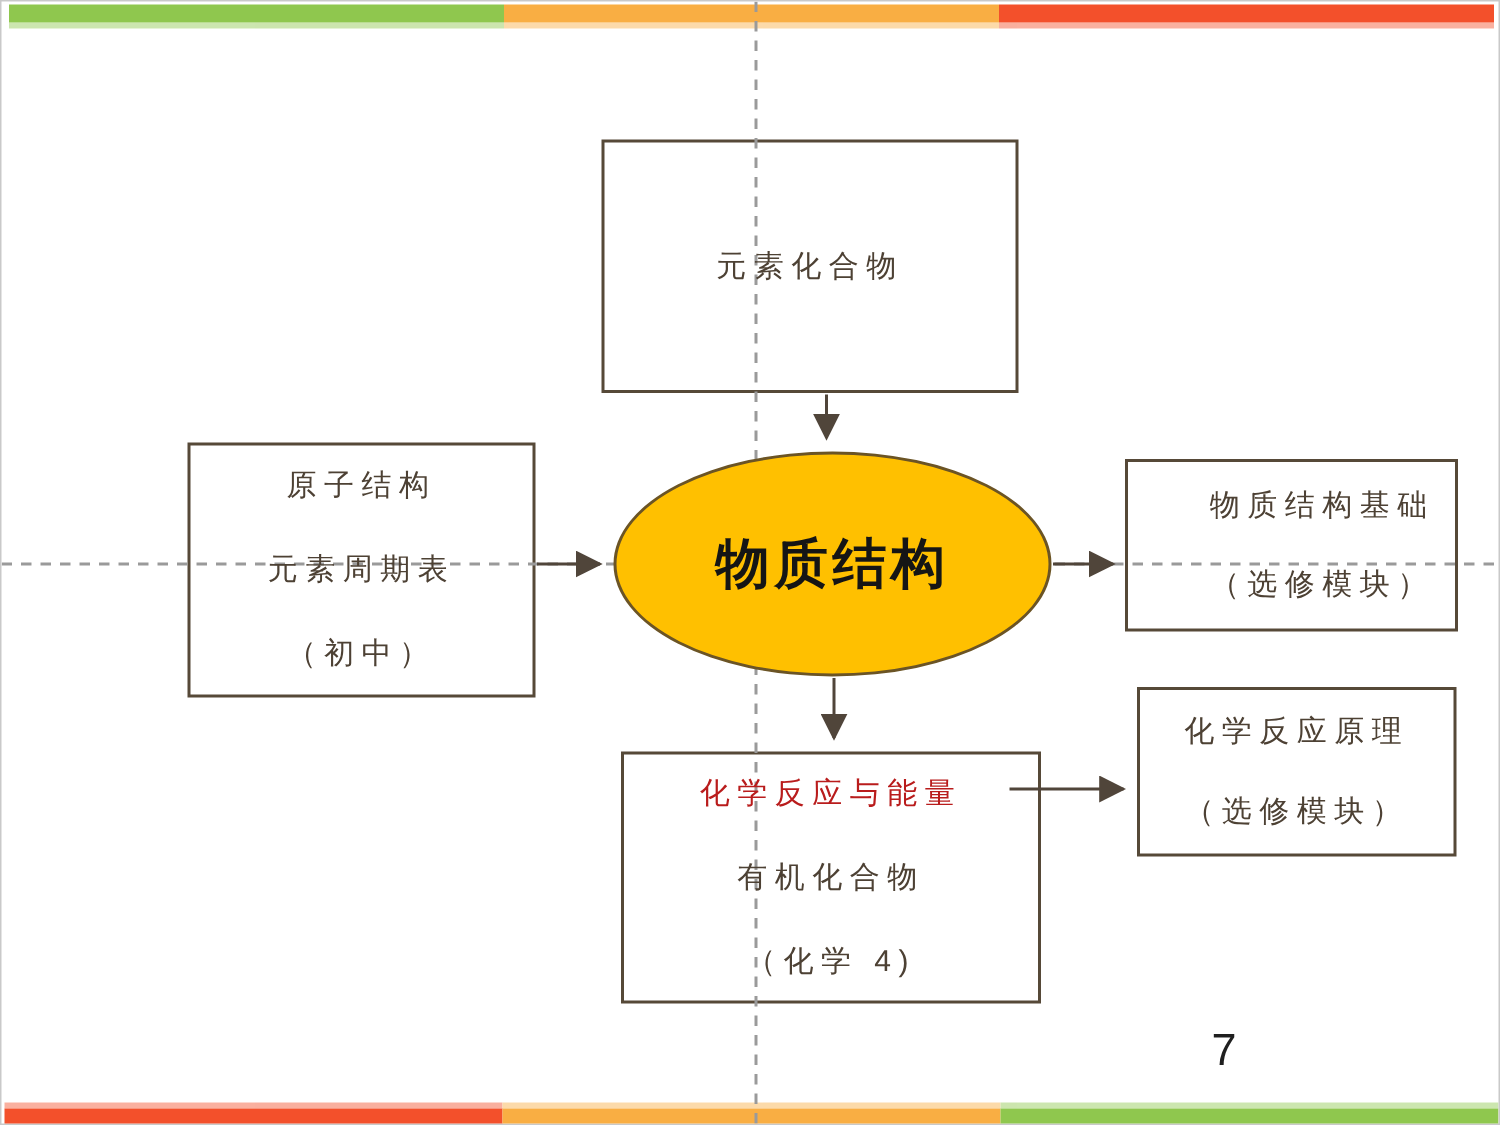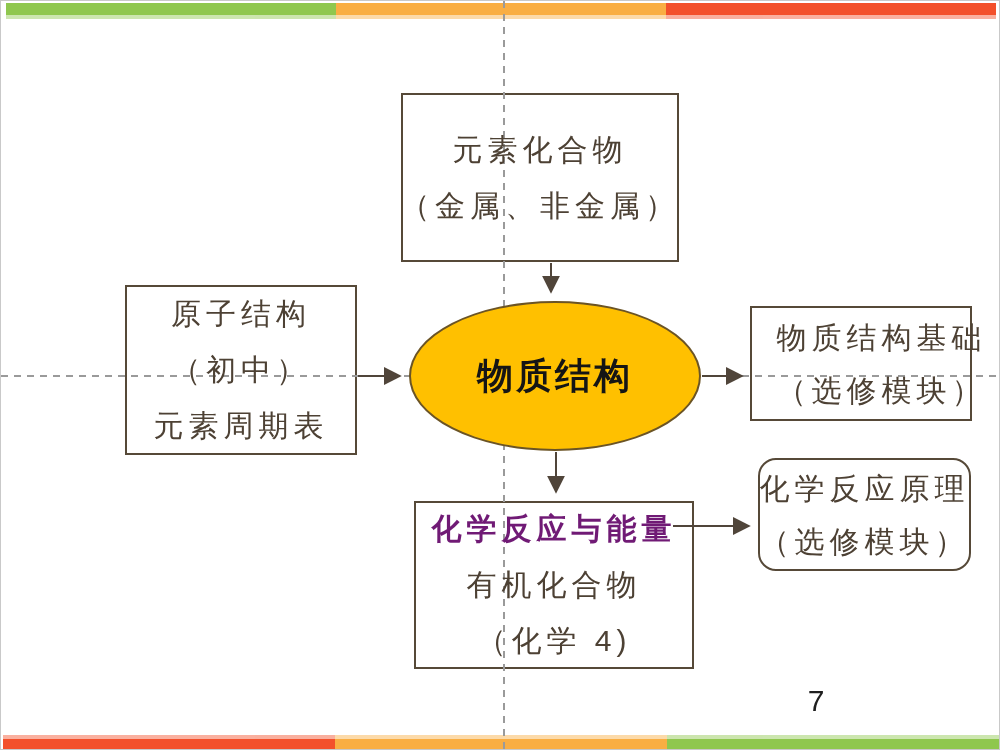--- a/index.html
+++ b/index.html
@@ -22,25 +22,25 @@
   .seg.third { width:33.333%; }
 
   
   svg.overlay { position:absolute; left:0; top:0; z-index:2; pointer-events:none; }
 
   
   .node {
     position:absolute; background:#ffffff; border:2px solid #564938;
     box-sizing:border-box; display:flex; flex-direction:column;
     justify-content:center; align-items:center;
-    color:#4d4134; font-size:30px; letter-spacing:5px; white-space:nowrap;
+    color:#4d4134; font-size:20px; letter-spacing:5px; white-space:nowrap;
   }
   .node .line { position:relative; z-index:4; line-height:56px; }
   .node.two .line { line-height:53px; }
-  .line.gold { color:#701a75;font-weight:bold; }
+  .line.gold { color:#b91c1c; }
 
   
   .ellipse {
     position:absolute; left:408px; top:300px; width:292px; height:150px;
     background:#FFC000; border:2px solid #6b5425; border-radius:50%;
     box-sizing:border-box; z-index:3;
     display:flex; flex-direction:column; justify-content:center; align-items:center;
     color:#151515; font-size:36px; font-weight:bold; letter-spacing:3px; white-space:nowrap;
   }
   .ellipse .line { line-height:66px; }
@@ -73,35 +73,34 @@
     <div class="seg third g"></div>
   </div>
   <div class="bar bot-main">
     <div class="seg third r"></div>
     <div class="seg third o"></div>
     <div class="seg third g"></div>
   </div>
 
   <div class="node" style="left:400px; top:92px; width:278px; height:169px;">
     <span class="line">元素化合物</span>
-    <span class="line">（金属、非金属）</span>
   </div>
 
-  <div class="node" style="left:124px; top:284px; width:232px; height:170px;">
+  <div class="node" style="left:124px; top:294px; width:232px; height:170px;">
     <span class="line">原子结构</span>
+    <span class="line">元素周期表</span>
     <span class="line">（初中）</span>
-    <span class="line">元素周期表</span>
   </div>
 
   <div class="node two" style="left:749px; top:305px; width:222px; height:115px;padding-left:41px;">
     <span class="line">物质结构基础</span>
     <span class="line">（选修模块）</span>
   </div>
 
-  <div class="node two" style="left:757px; top:457px; width:213px; height:113px;border-radius:18px;">
+  <div class="node two" style="left:757px; top:457px; width:213px; height:113px;">
     <span class="line">化学反应原理</span>
     <span class="line">（选修模块）</span>
   </div>
 
   <div class="node" style="left:413px; top:500px; width:280px; height:168px;">
     <span class="line gold">化学反应与能量</span>
     <span class="line">有机化合物</span>
     <span class="line">（化学 4)</span>
   </div>
 

